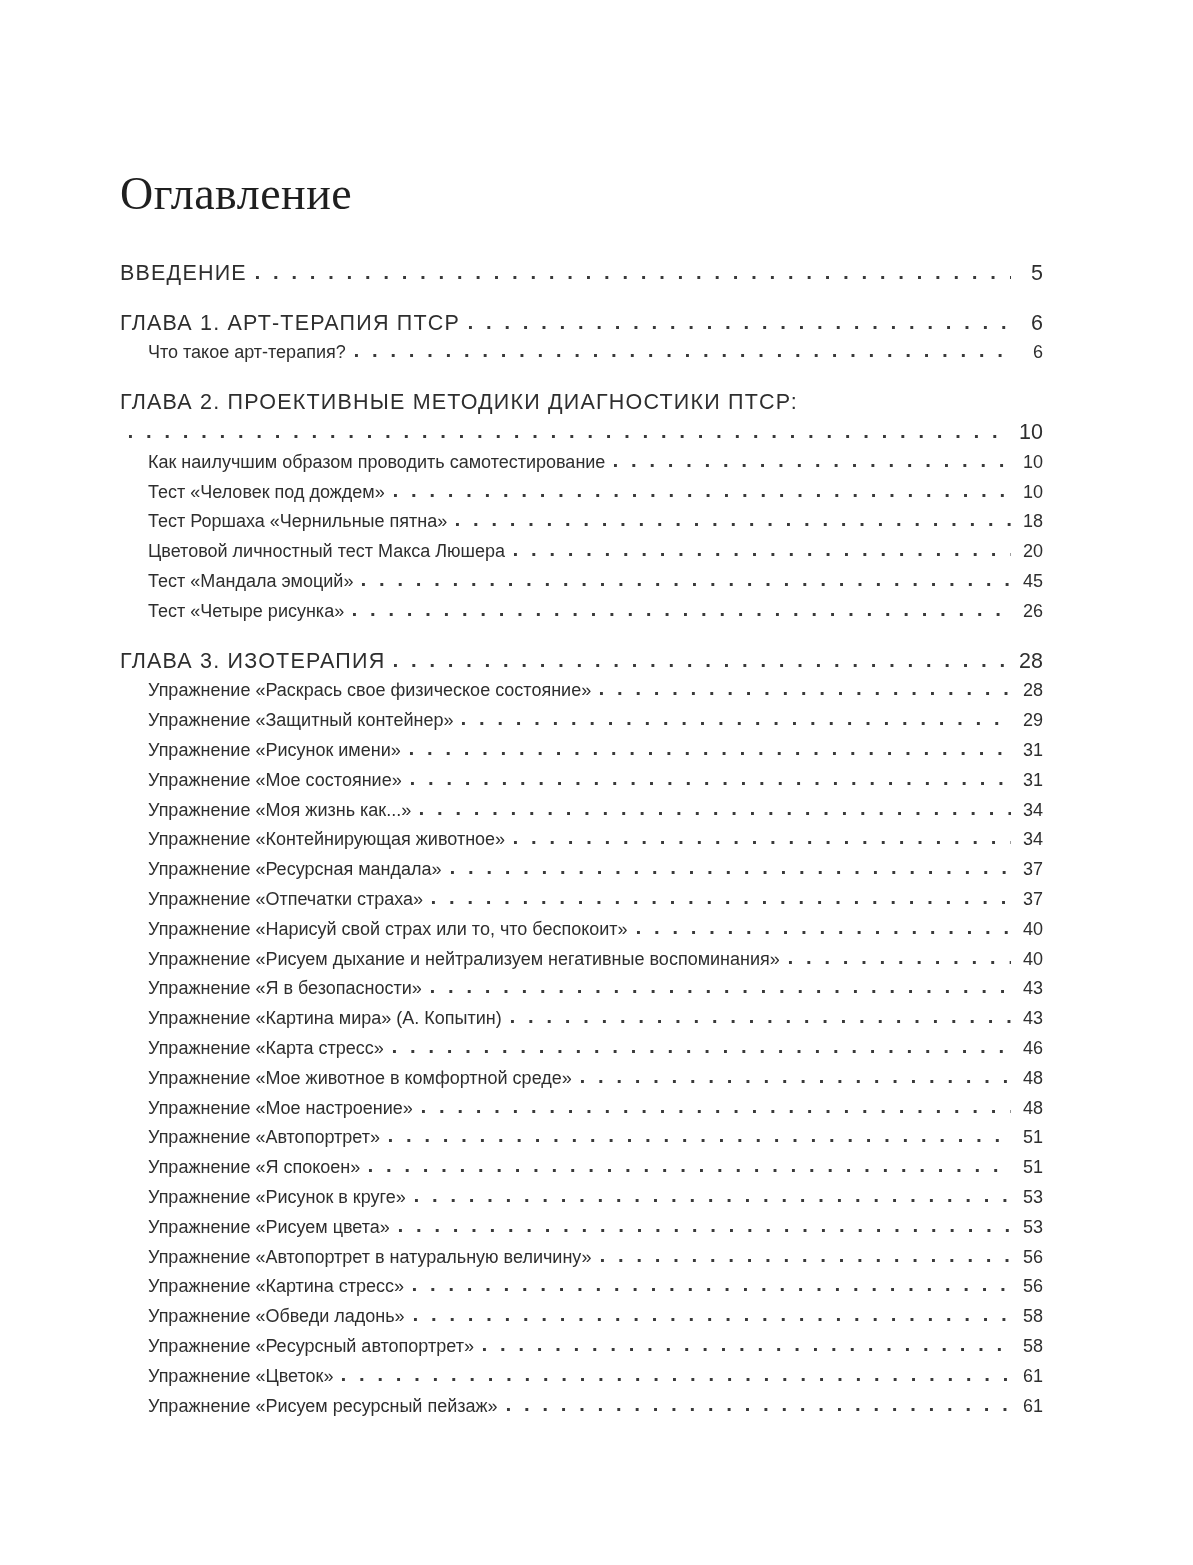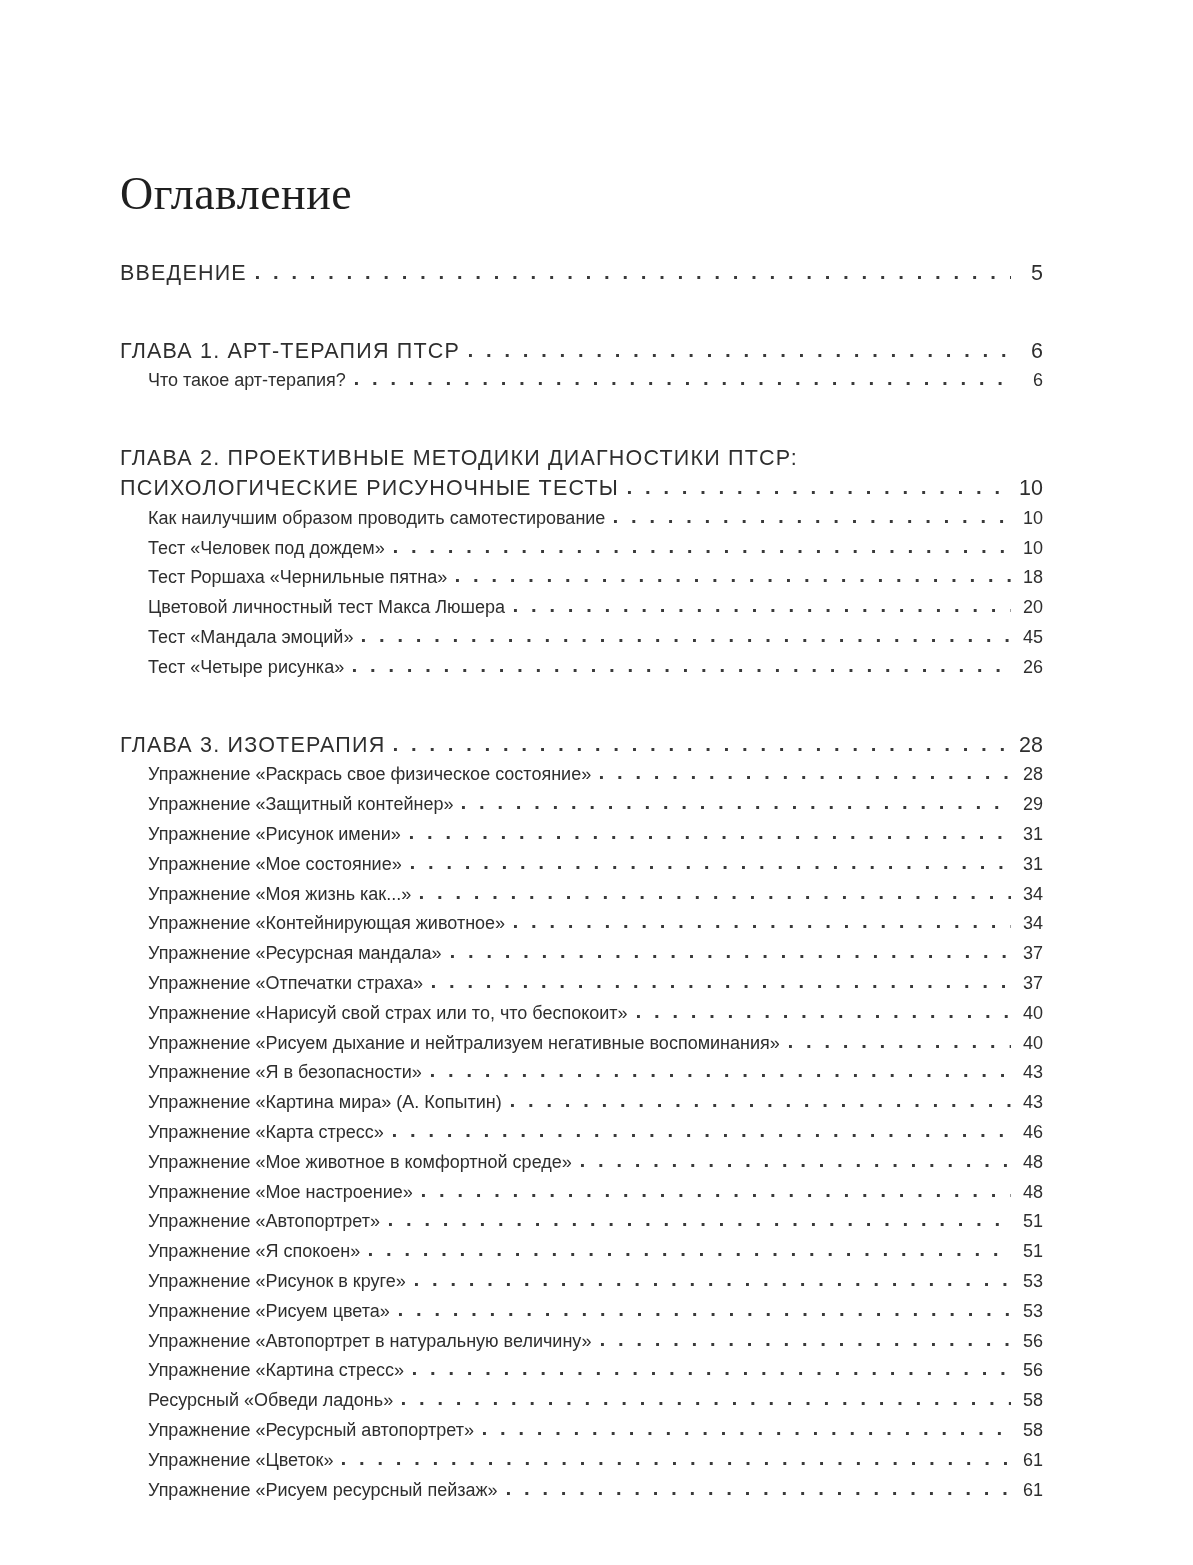--- a/index.html
+++ b/index.html
@@ -23,21 +23,21 @@
   .doc-title {
     font-family: "Liberation Serif", serif;
     font-weight: 400;
     font-size: 46px;
     line-height: 1.15;
     color: #1f1f1f;
     margin: 0 0 38px 0;
     letter-spacing: 0.5px;
   }
   .toc-group + .toc-group {
-    margin-top: 48px;
+    margin-top: 20px;
   }
   .toc-entry {
     font-size: 18px;
     line-height: 29.8px;
     color: #2e2e2e;
   }
   .toc-entry.caps {
     font-size: 21.5px;
     letter-spacing: 1.2px;
   }
@@ -101,21 +101,20 @@
             <span class="entry-label">Что такое арт-терапия?</span>
             <span class="dot-leader"></span>
             <span class="entry-page">6</span>
           </div>
         </div>
       </div>
       <div class="toc-group">
         <div class="toc-entry caps">
           <div class="entry-line">ГЛАВА 2. ПРОЕКТИВНЫЕ МЕТОДИКИ ДИАГНОСТИКИ ПТСР:</div>
           <div class="entry-row">
-            <span class="entry-label">ПСИХОЛОГИЧЕСКИЕ РИСУНОЧНЫЕ ТЕСТЫ</span>
             <span class="dot-leader"></span>
             <span class="entry-page">10</span>
           </div>
         </div>
         <div class="toc-entry indent">
           <div class="entry-row">
             <span class="entry-label">Как наилучшим образом проводить самотестирование</span>
             <span class="dot-leader"></span>
             <span class="entry-page">10</span>
           </div>
@@ -306,21 +305,21 @@
         </div>
         <div class="toc-entry indent">
           <div class="entry-row">
             <span class="entry-label">Упражнение «Картина стресс»</span>
             <span class="dot-leader"></span>
             <span class="entry-page">56</span>
           </div>
         </div>
         <div class="toc-entry indent">
           <div class="entry-row">
-            <span class="entry-label">Ресурсный «Обведи ладонь»</span>
+            <span class="entry-label">Упражнение «Обведи ладонь»</span>
             <span class="dot-leader"></span>
             <span class="entry-page">58</span>
           </div>
         </div>
         <div class="toc-entry indent">
           <div class="entry-row">
             <span class="entry-label">Упражнение «Ресурсный автопортрет»</span>
             <span class="dot-leader"></span>
             <span class="entry-page">58</span>
           </div>

